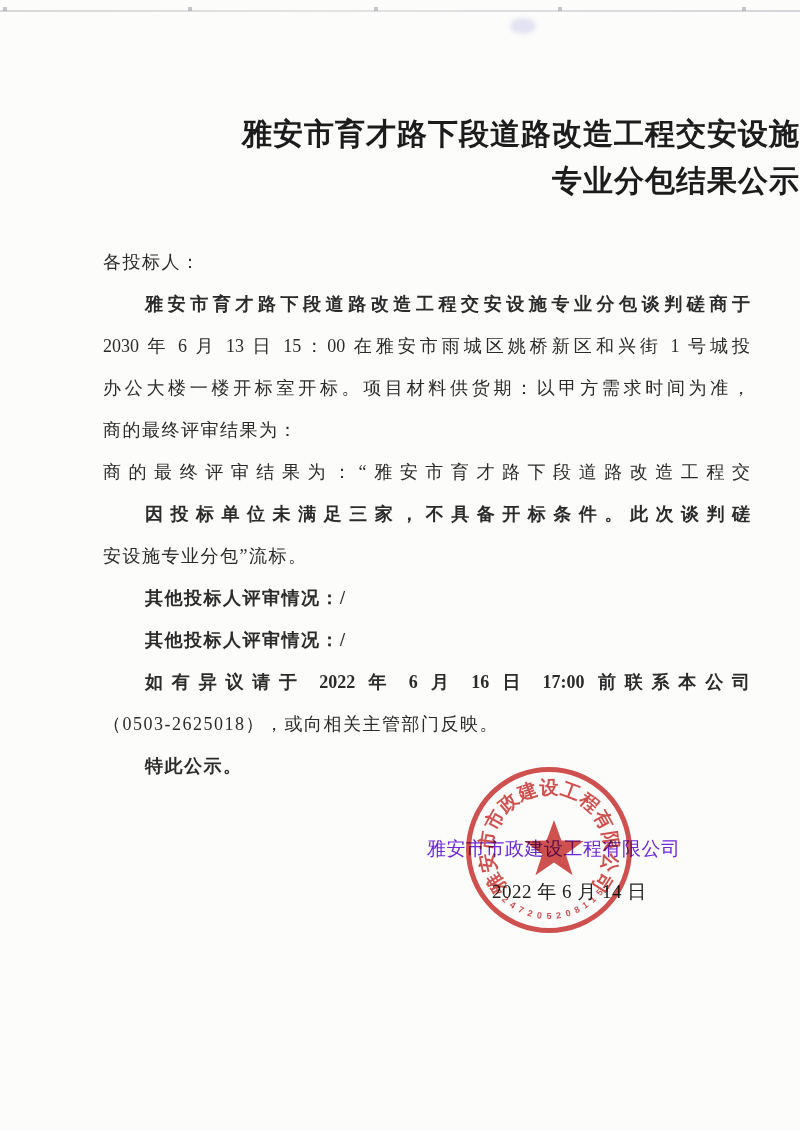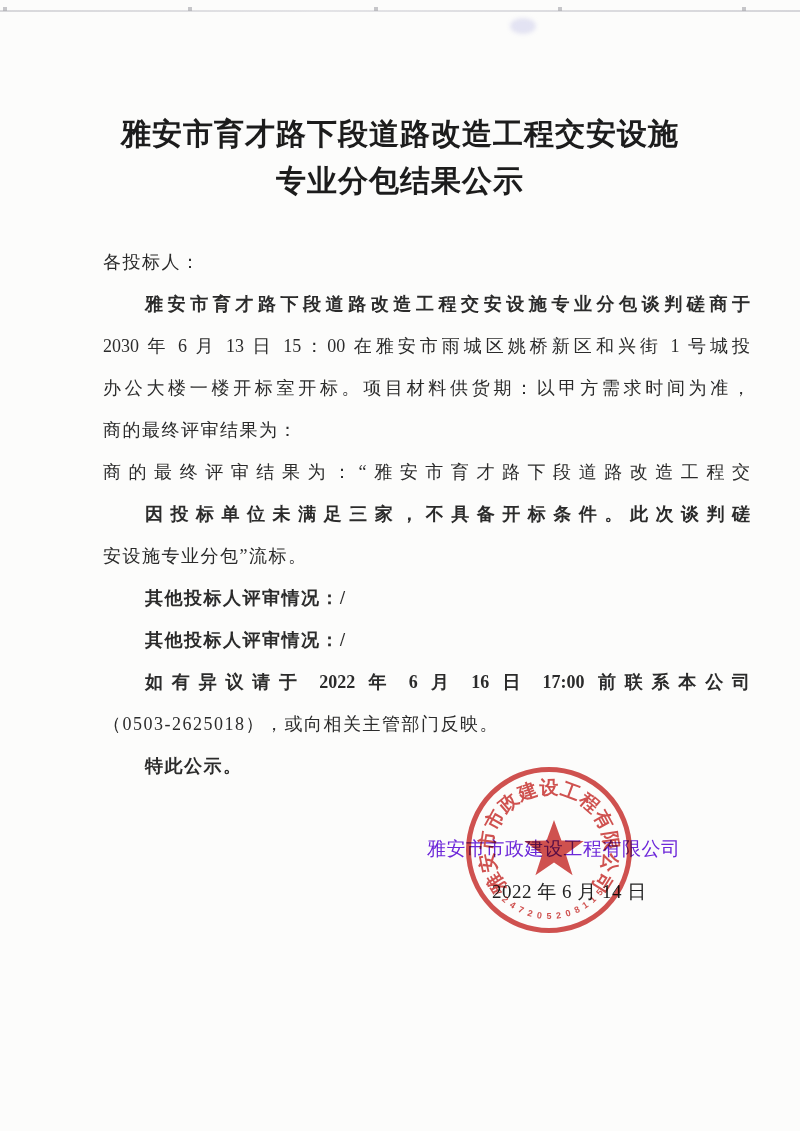--- a/index.html
+++ b/index.html
@@ -24,21 +24,21 @@
     background: #a9a9ad; opacity: .65;
   }
   .smudge {
     position: absolute; left: 510px; top: 18px; width: 26px; height: 16px;
     background: rgba(140,140,215,.22); border-radius: 50%; filter: blur(2px);
   }
 
   
   .title {
     position: absolute; left: 0; top: 110px; width: 800px;
-    text-align: center;
+    text-align: right;
     font-family: "Liberation Sans", "DejaVu Sans", sans-serif;
     font-weight: 700;
     font-size: 30px; line-height: 47px;
     color: #1c1c1c; letter-spacing: 1px;
   }
 
   
   .doc-body {
     position: absolute; left: 103px; top: 241px; width: 647px;
     font-size: 18px; line-height: 42px; color: #2b2b2b;

